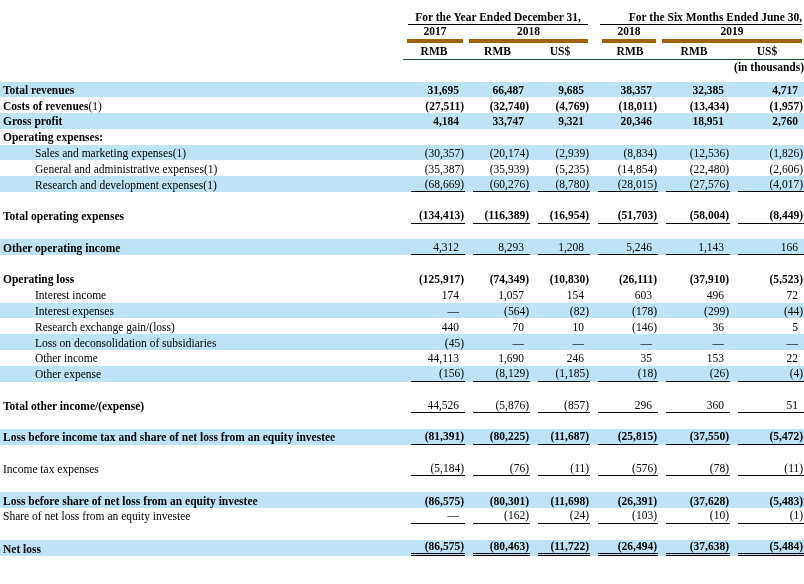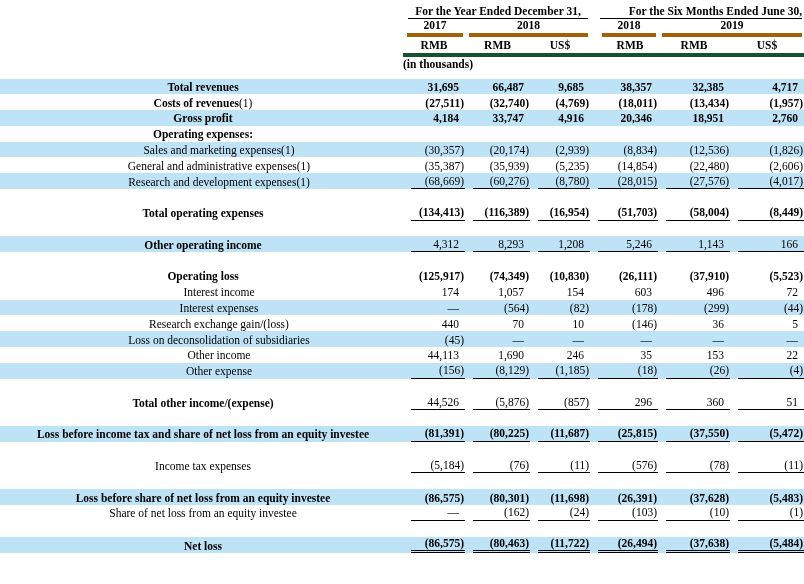--- a/index.html
+++ b/index.html
@@ -1,34 +1,34 @@
 <!DOCTYPE html>
 <html style="--hl: #BEE3F7;"><head>
 <meta charset="utf-8">
 <style>
   html,body{margin:0;padding:0;background:#ffffff;}
   body{
     width:804px;height:584px;overflow:hidden;
     font-family:"Liberation Serif","DejaVu Serif",serif;
     color:#000;font-size:11.5px;
   }
-  table{border-collapse:collapse;table-layout:fixed;width:804px;margin-top:3px;}
+  table{border-collapse:collapse;table-layout:fixed;width:804px;margin-top:9px;}
   td{padding:0;vertical-align:bottom;height:15.8px;line-height:13.5px;white-space:nowrap;}
   
   thead td{font-weight:bold;text-align:center;height:16px;}
   .grpline{border-bottom:1px solid #000;font-weight:bold;text-align:center;}
   .g1{margin:0 2px 0 5px;}
   .g2{margin:0 2px 0 10px;text-align:right;}
   .yline{border-bottom:4px solid #a16207;font-weight:bold;text-align:center;margin:0 2px 0 4px;}
   .yg{margin-left:12px;}
   .cur{font-weight:bold;text-align:center;}
-  .unitnote{border-top:4px solid #14532d;text-align:left;font-weight:bold;height:21px;vertical-align:top;padding-top:1px;}
+  .unitnote{border-top:1px solid #14532d;text-align:right;font-weight:bold;height:21px;vertical-align:top;padding-top:1px;}
   
   tr.hl td{background:var(--hl,#BEE3F7);}
-  td.label{text-align:center;padding-left:3px;}
+  td.label{text-align:left;padding-left:3px;}
   td.label.ind{padding-left:35px;}
   tr.bold td.label{font-weight:bold;}
   .suplabel{font-weight:normal;}
   .val{display:block;text-align:right;padding-right:6px;}
   .val.neg{padding-right:1px;}
   tr.bv .val{font-weight:bold;}
   .val.u{border-bottom:1px solid #000;margin-left:8px;}
   .val.uu{border-bottom:3px double #000;margin-left:8px;}
   tr.spacer td{height:15.8px;background:#fff;}
 </style>
@@ -129,21 +129,21 @@
       </tr>
       <tr class="hl bold bv">
         <td class="label"><span>Gross profit</span></td>
         <td>
           <div class="val">4,184</div>
         </td>
         <td>
           <div class="val">33,747</div>
         </td>
         <td>
-          <div class="val">4,916</div>
+          <div class="val">9,321</div>
         </td>
         <td>
           <div class="val">20,346</div>
         </td>
         <td>
           <div class="val">18,951</div>
         </td>
         <td>
           <div class="val">2,760</div>
         </td>

